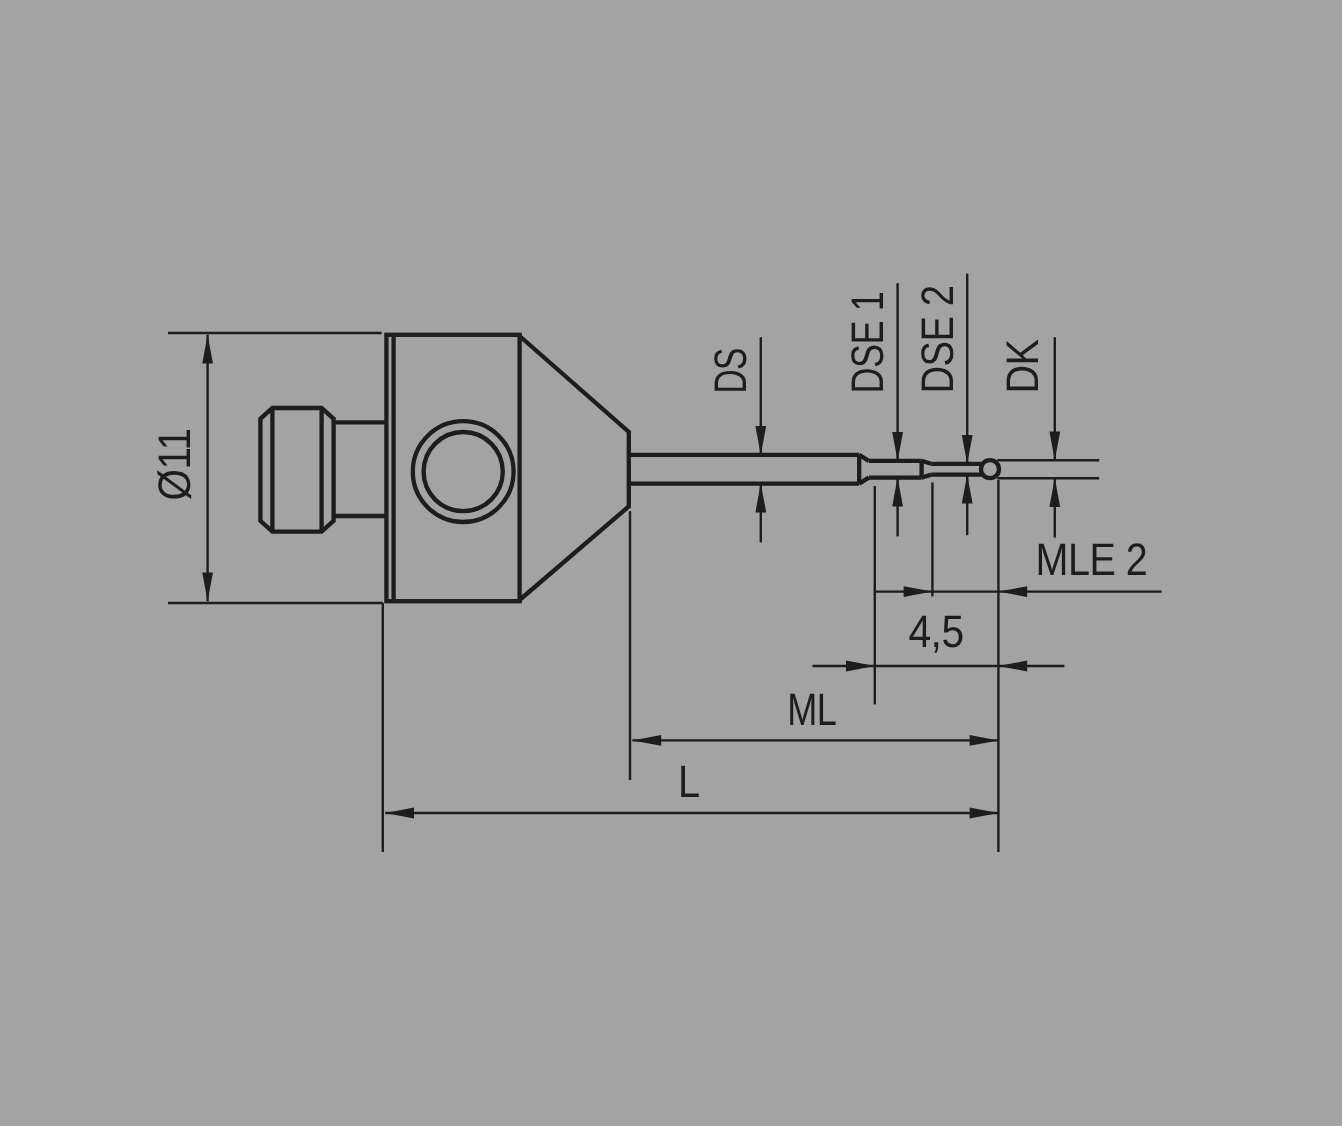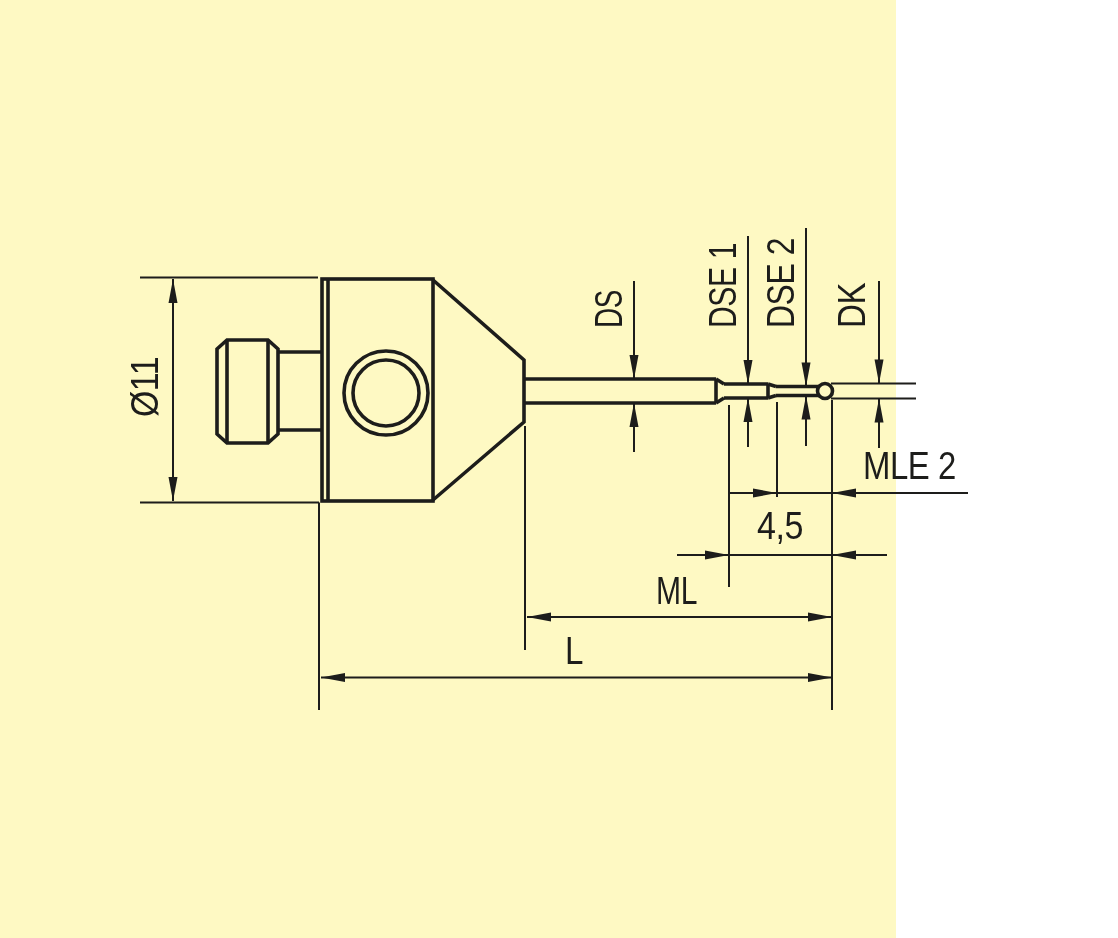--- a/index.html
+++ b/index.html
@@ -5,23 +5,23 @@
   html, body {
     margin: 0;
     padding: 0;
     background: #ffffff;
     width: 1118px;
     height: 938px;
     overflow: hidden;
   }
   .stage {
     position: relative;
-    width: 896px;
+    width: 1118px;
     height: 938px;
-    background: #fef9c3;
+    background: #a3a3a3;
   }
   svg { display: block; }
   .obj {
     stroke: #1d1d1b;
     stroke-width: 3.6;
     fill: none;
     stroke-linecap: butt;
     stroke-linejoin: miter;
   }
   .thin {

